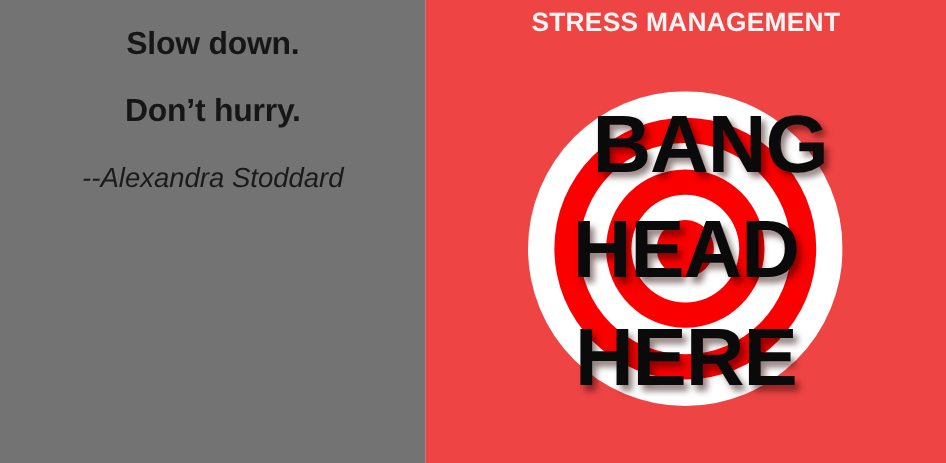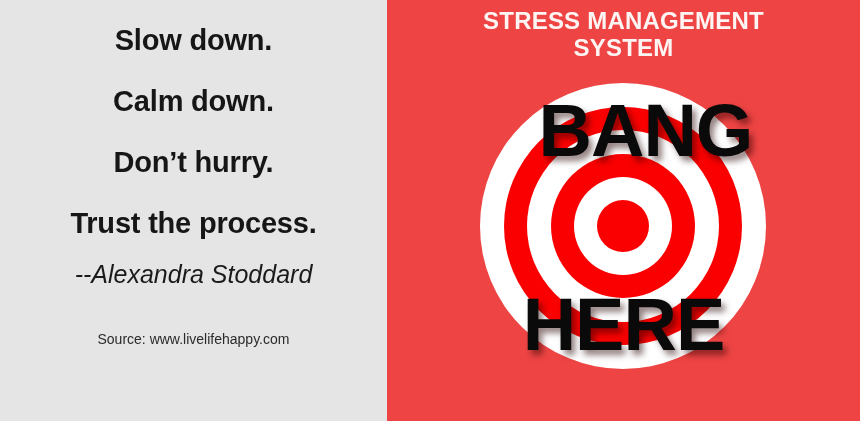--- a/index.html
+++ b/index.html
@@ -16,21 +16,21 @@
     font-family: "Liberation Sans", sans-serif;
     display: flex;
     background: #ffffff;
   }
 
   
   .quote-panel {
     position: relative;
     width: 427px;
     height: 421px;
-    background: #e5e5e5;
+    background: #737373;
     box-sizing: border-box;
     display: flex;
     flex-direction: column;
     align-items: center;
     padding-top: 26px;
   }
   .quote-line {
     font-size: 29px;
     font-weight: bold;
     color: #161616;
@@ -124,43 +124,40 @@
   .slogan-2 { top: 190px; }
   .slogan-3 { top: 288px; }
 </style>
 </head>
 <body>
 
 <div id="poster">
 
   <div class="quote-panel">
     <p class="quote-line">Slow down.</p>
-    <p class="quote-line">Calm down.</p>
     <p class="quote-line">Don’t hurry.</p>
-    <p class="quote-line last">Trust the process.</p>
     <p class="attribution">--Alexandra Stoddard</p>
-    <p class="source">Source: www.livelifehappy.com</p>
   </div>
 
   <div class="target-panel">
 
     <div class="panel-heading">
       <div>STRESS MANAGEMENT</div>
-      <div>SYSTEM</div>
     </div>
 
     <div class="bullseye">
       <svg viewBox="0 0 286 286" xmlns="http://www.w3.org/2000/svg" aria-hidden="true">
         <circle cx="143" cy="143" r="143" fill="#ffffff"></circle>
         <circle cx="143" cy="143" r="119" fill="#fa0000"></circle>
         <circle cx="143" cy="143" r="96" fill="#ffffff"></circle>
         <circle cx="143" cy="143" r="72" fill="#fa0000"></circle>
         <circle cx="143" cy="143" r="49" fill="#ffffff"></circle>
         <circle cx="143" cy="143" r="26" fill="#fa0000"></circle>
       </svg>
     </div>
 
     <div class="slogan slogan-1">BANG</div>
+    <div class="slogan slogan-2">HEAD</div>
     <div class="slogan slogan-3">HERE</div>
 
   </div>
 
 </div>
 
 </body></html>

